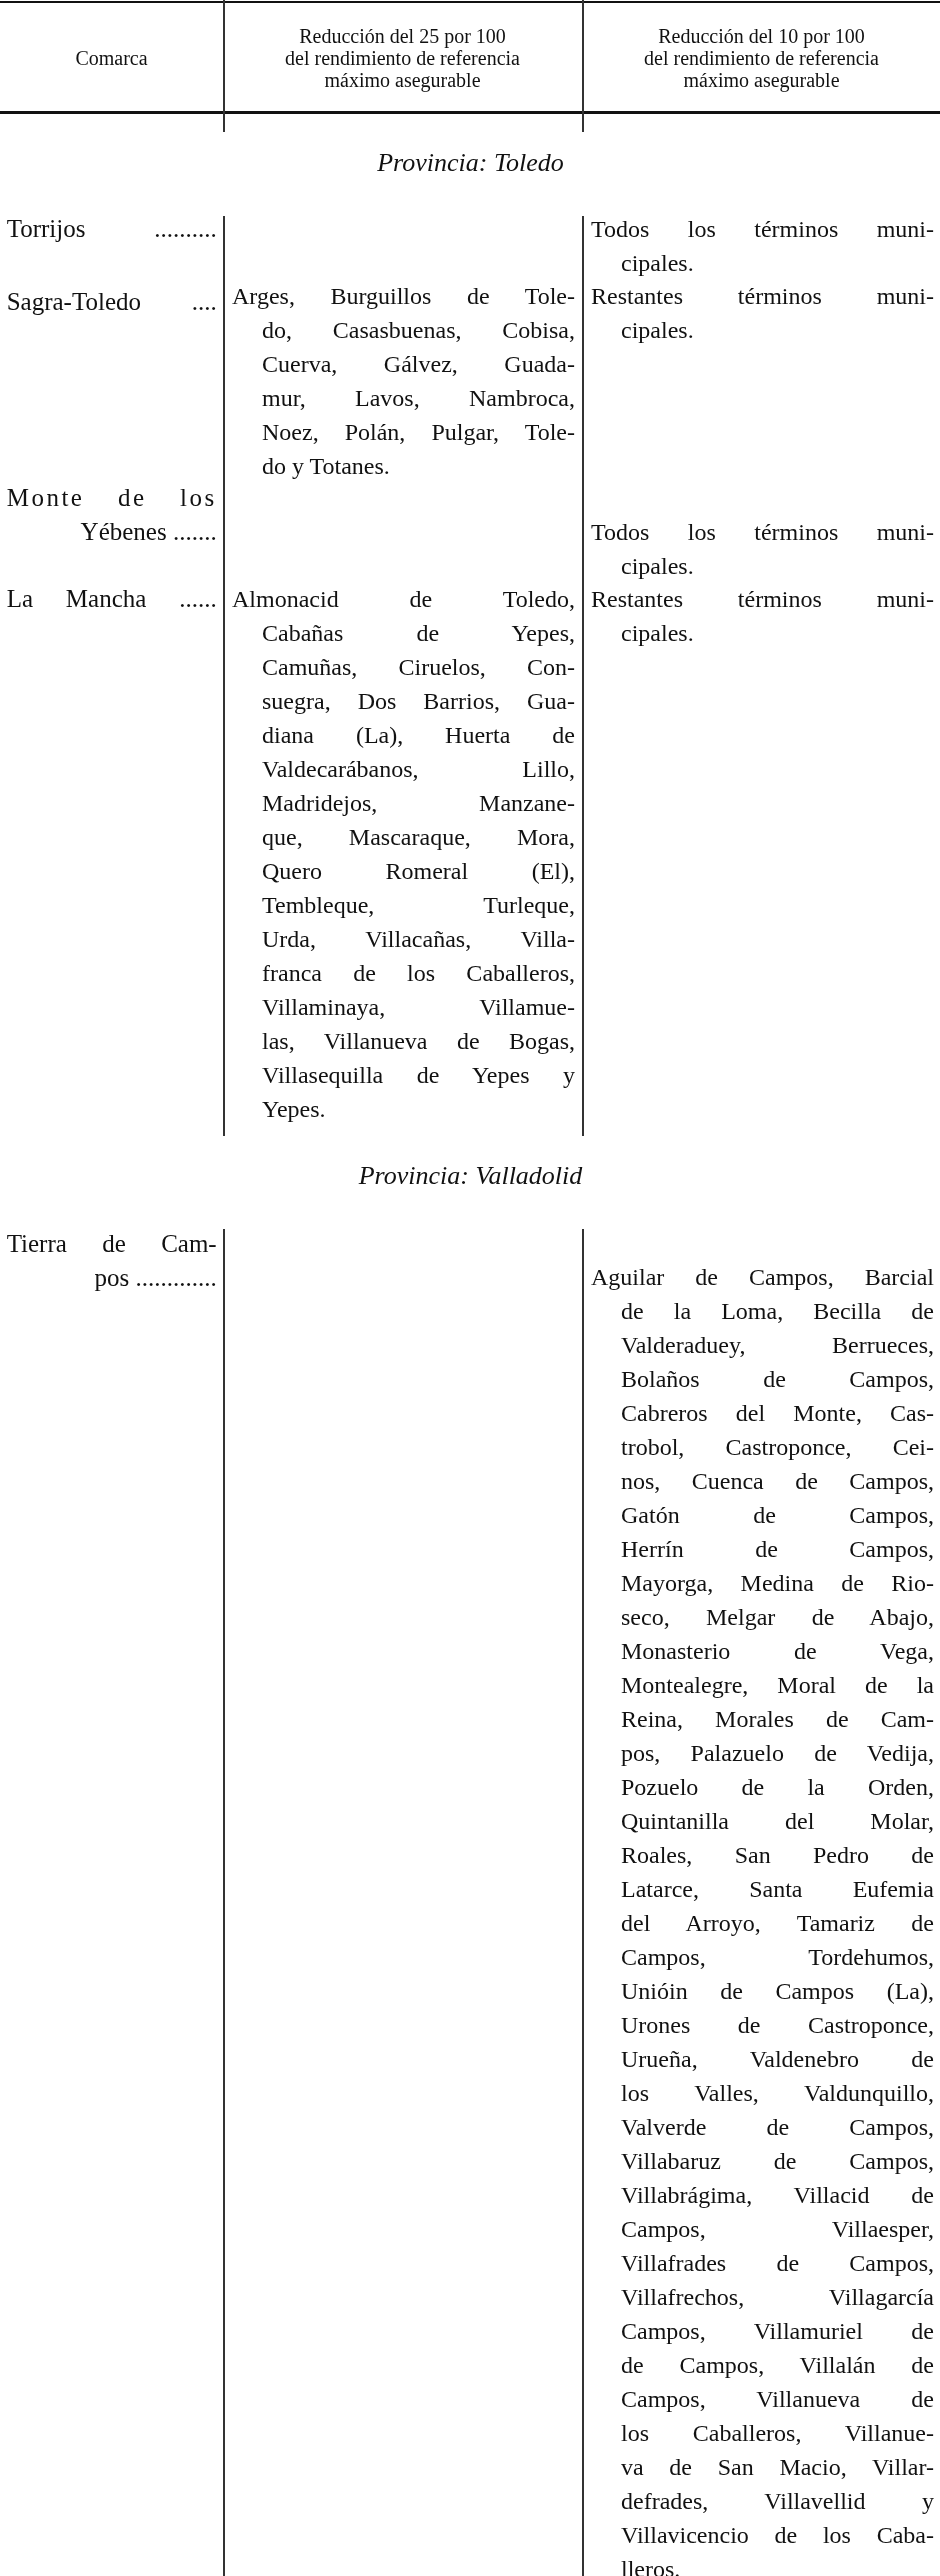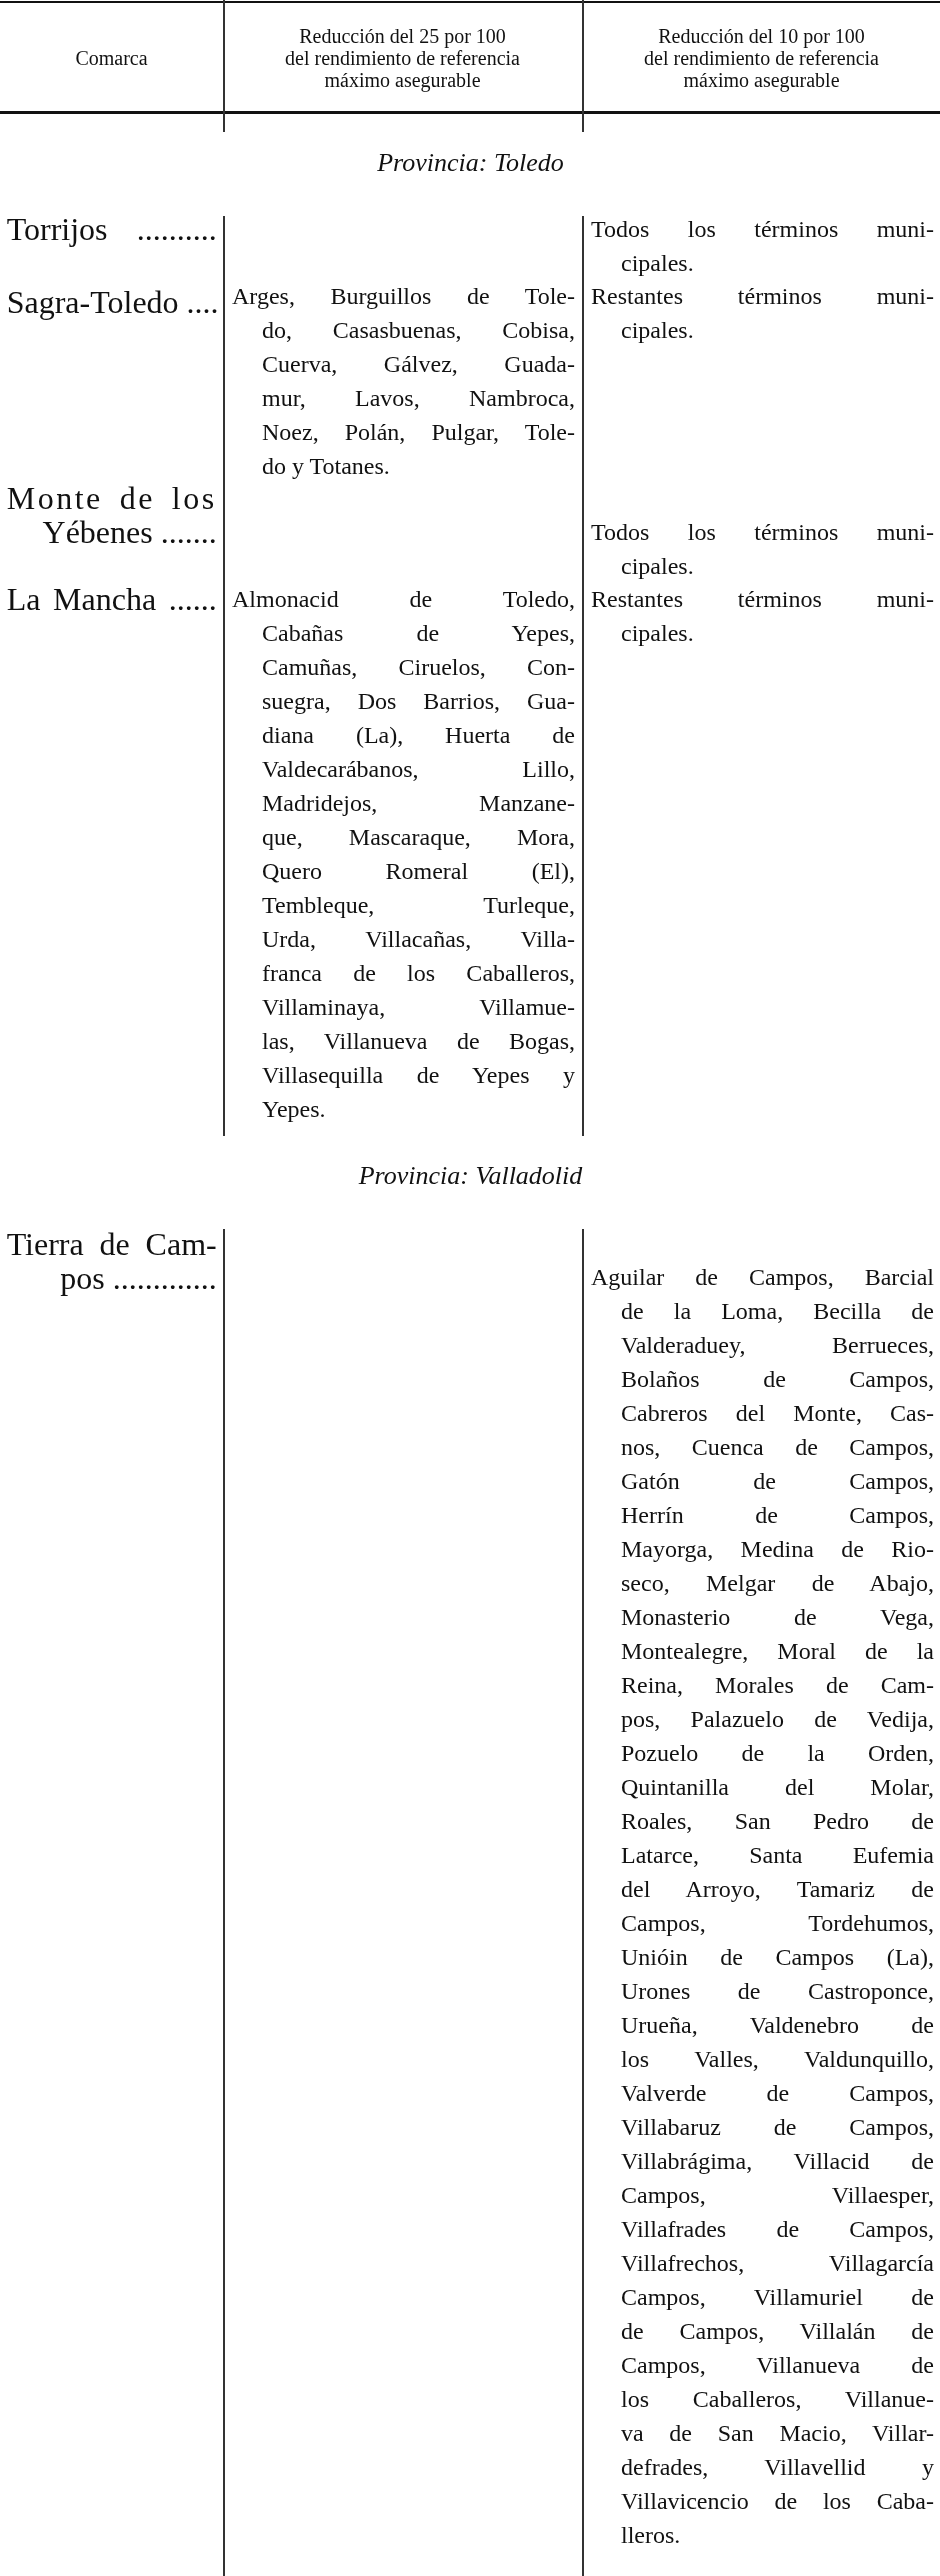--- a/index.html
+++ b/index.html
@@ -12,21 +12,21 @@
            text-align:center; font-size:20px; line-height:22px; font-family:"Liberation Serif",serif; }
   .prov { position:absolute; left:0; width:941px; text-align:center; font-style:italic;
           font-size:26px; font-family:"Liberation Serif",serif; }
   .cell { position:absolute; font-size:24px; line-height:34px; font-family:"Liberation Serif",serif;
           text-align:justify; text-align-last:justify; }
   .cell .ln { display:block; white-space:nowrap; }
   .cell .ln.last { text-align-last:left; }
   .ind { padding-left:30px; }
   .col2 { left:232px; width:343px; }
   .col3 { left:591px; width:343px; }
-  .comarca { position:absolute; left:6.7px; width:210px; font-size:32px; line-height:34px;
+  .comarca { position:absolute; left:6.7px; width:210px; font-size:25px; line-height:34px;
              font-family:"Liberation Serif",serif; }
   .comarca .ln { display:block; white-space:nowrap; text-align-last:justify; text-align:justify; }
   .comarca .ln.r { text-align:right; text-align-last:right; }
 </style>
 </head>
 <body>
 
 <div class="page">
 
   <div class="hline" style="top:0.8px;"></div>
@@ -127,20 +127,21 @@
   <div class="comarca" style="top:1227px;">
     <span class="ln">Tierra de Cam-</span>
     <span class="ln r">pos .............</span>
   </div>
   <div class="cell col3" style="top:1260px;">
     <span class="ln">Aguilar de Campos, Barcial</span>
     <span class="ln ind">de la Loma, Becilla de</span>
     <span class="ln ind">Valderaduey, Berrueces,</span>
     <span class="ln ind">Bolaños de Campos,</span>
     <span class="ln ind">Cabreros del Monte, Cas-</span>
+    <span class="ln ind">trobol, Castroponce, Cei-</span>
     <span class="ln ind">nos, Cuenca de Campos,</span>
     <span class="ln ind">Gatón de Campos,</span>
     <span class="ln ind">Herrín de Campos,</span>
     <span class="ln ind">Mayorga, Medina de Rio-</span>
     <span class="ln ind">seco, Melgar de Abajo,</span>
     <span class="ln ind">Monasterio de Vega,</span>
     <span class="ln ind">Montealegre, Moral de la</span>
     <span class="ln ind">Reina, Morales de Cam-</span>
     <span class="ln ind">pos, Palazuelo de Vedija,</span>
     <span class="ln ind">Pozuelo de la Orden,</span>

